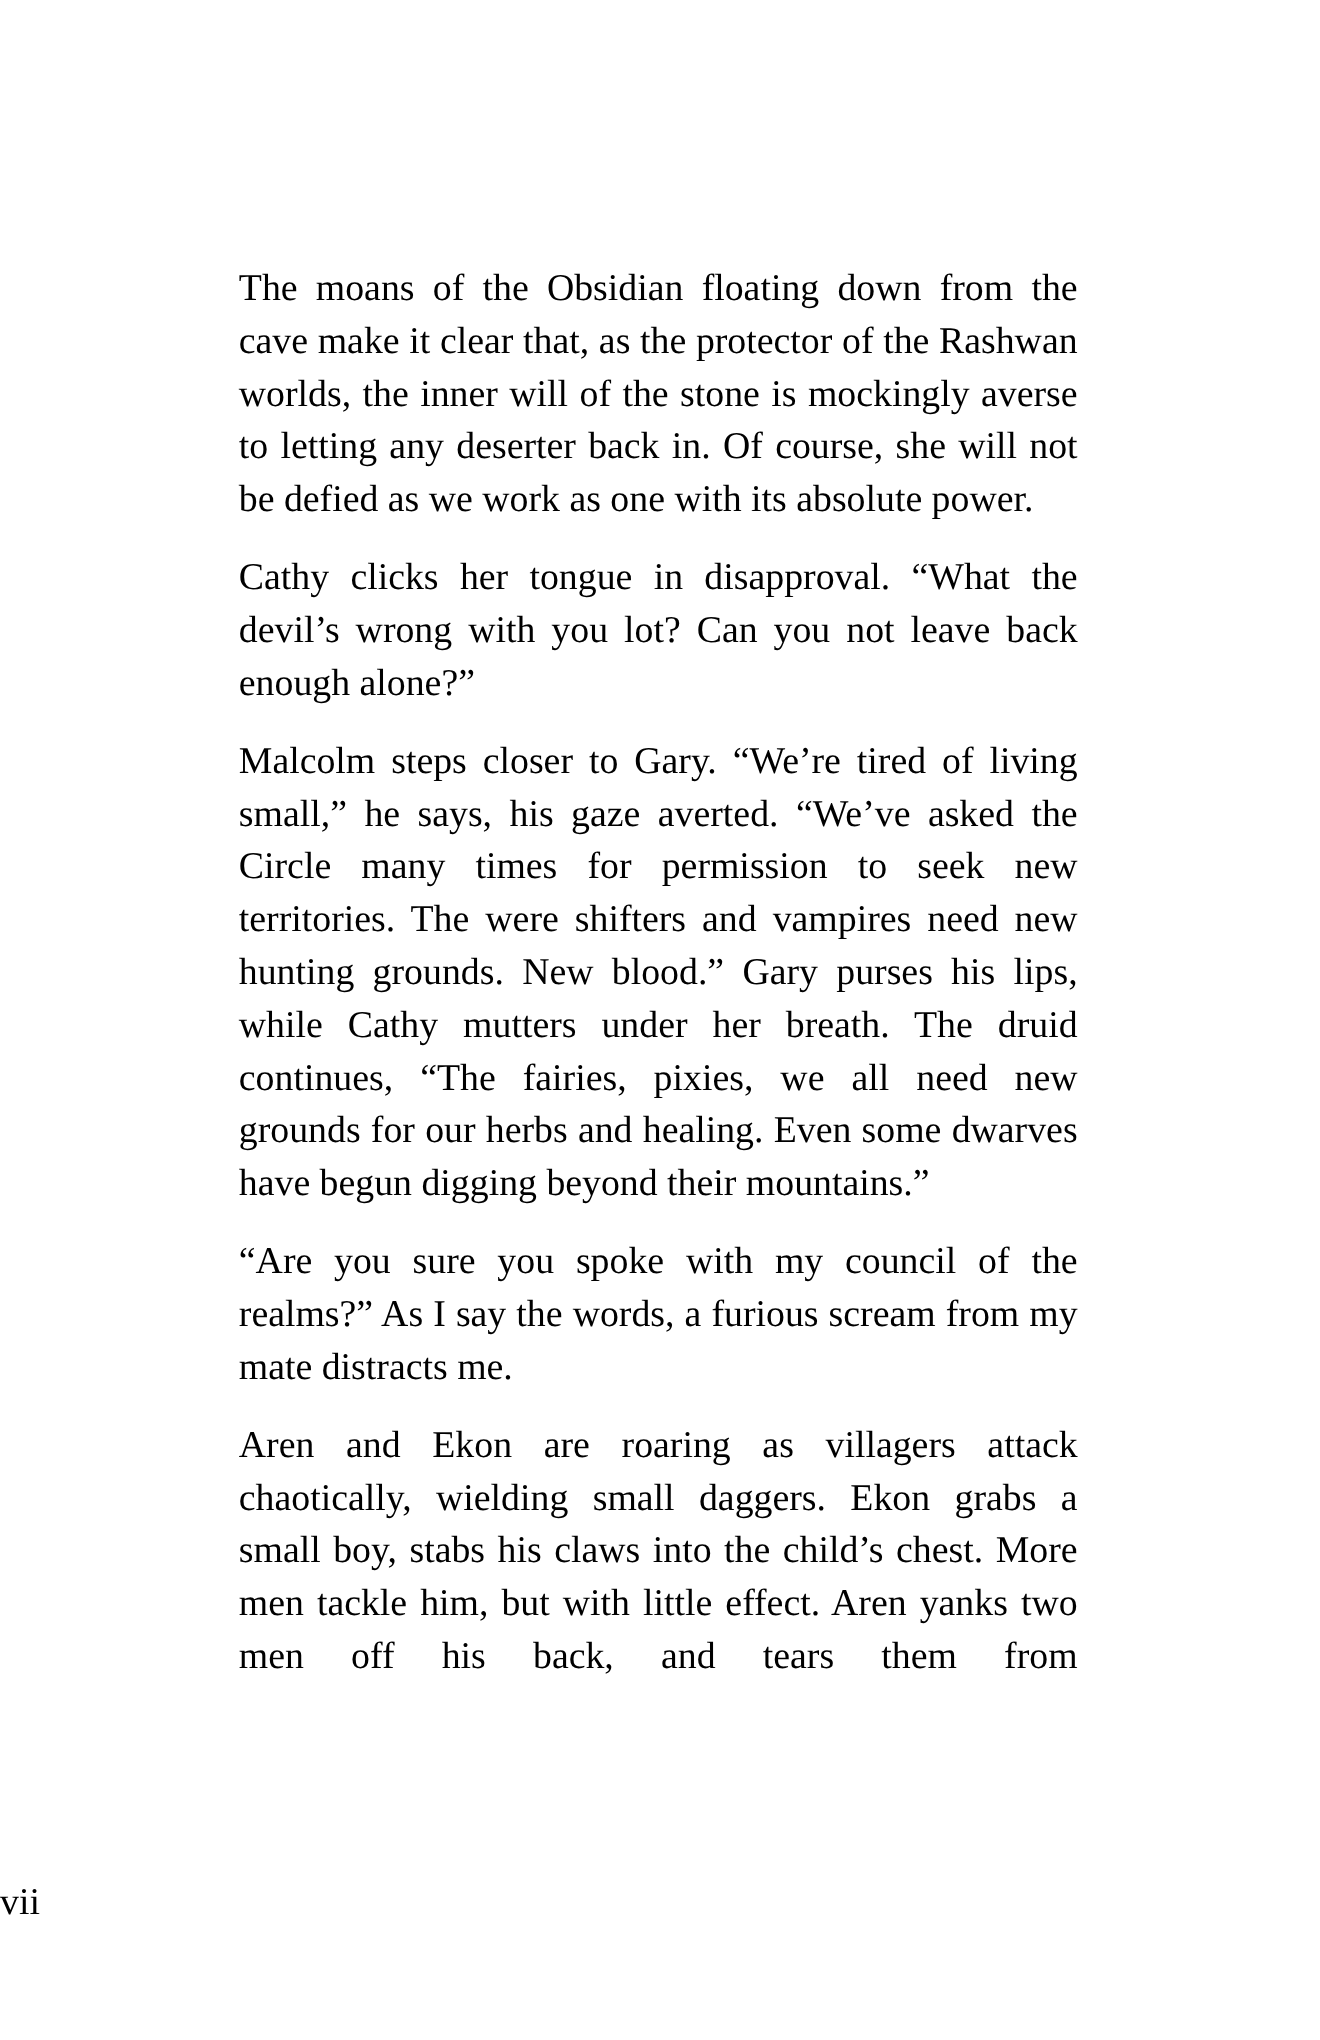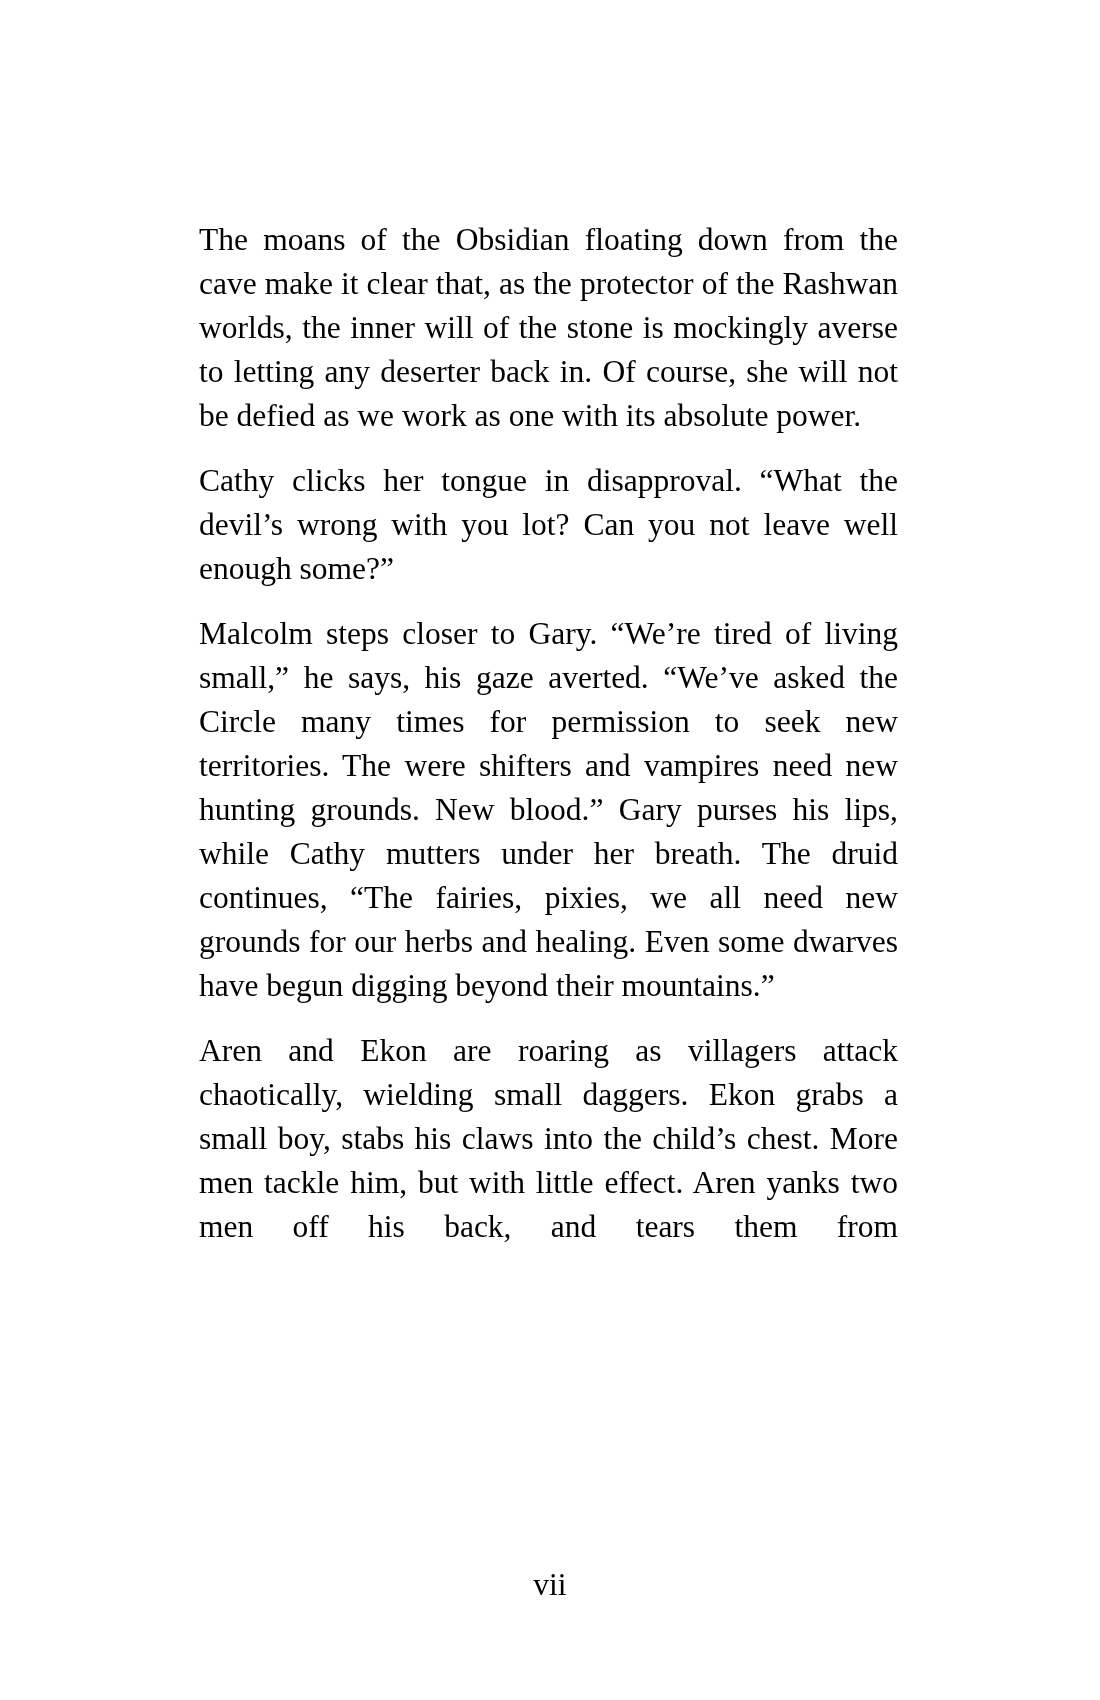--- a/index.html
+++ b/index.html
@@ -28,28 +28,28 @@
       line-height: 44px;
       text-align: justify;
       text-align-last: left;
       hyphens: none;
     }
     .page-number {
       position: absolute;
       left: 0;
       width: 1100px;
       top: 1563px;
-      text-align: center;
       font-size: 31.5px;
       line-height: 44px;
     }
   </style>
 </head>
 <body>
 
 <main class="page-body">
   <p class="para">The moans of the Obsidian floating down from the cave make it clear that, as the protector of the Rashwan worlds, the inner will of the stone is mockingly averse to letting any deserter back in. Of course, she will not be defied as we work as one with its absolute power.</p>
-  <p class="para">Cathy clicks her tongue in disapproval. “What the devil’s wrong with you lot? Can you not leave well enough some?”</p>
+  <p class="para">Cathy clicks her tongue in disapproval. “What the devil’s wrong with you lot? Can you not leave back enough alone?”</p>
   <p class="para">Malcolm steps closer to Gary. “We’re tired of living small,” he says, his gaze averted. “We’ve asked the Circle many times for permission to seek new territories. The were shifters and vampires need new hunting grounds. New blood.” Gary purses his lips, while Cathy mutters under her breath. The druid continues, “The fairies, pixies, we all need new grounds for our herbs and healing. Even some dwarves have begun digging beyond their mountains.”</p>
+  <p class="para">“Are you sure you spoke with my council of the realms?” As I say the words, a furious scream from my mate distracts me.</p>
   <p class="para" style="text-align-last: justify;">Aren and Ekon are roaring as villagers attack chaotically, wielding small daggers. Ekon grabs a small boy, stabs his claws into the child’s chest. More men tackle him, but with little effect. Aren yanks two men off his back, and tears them from</p>
 </main>
 
 <footer class="page-number">vii</footer>
 
 </body></html>

